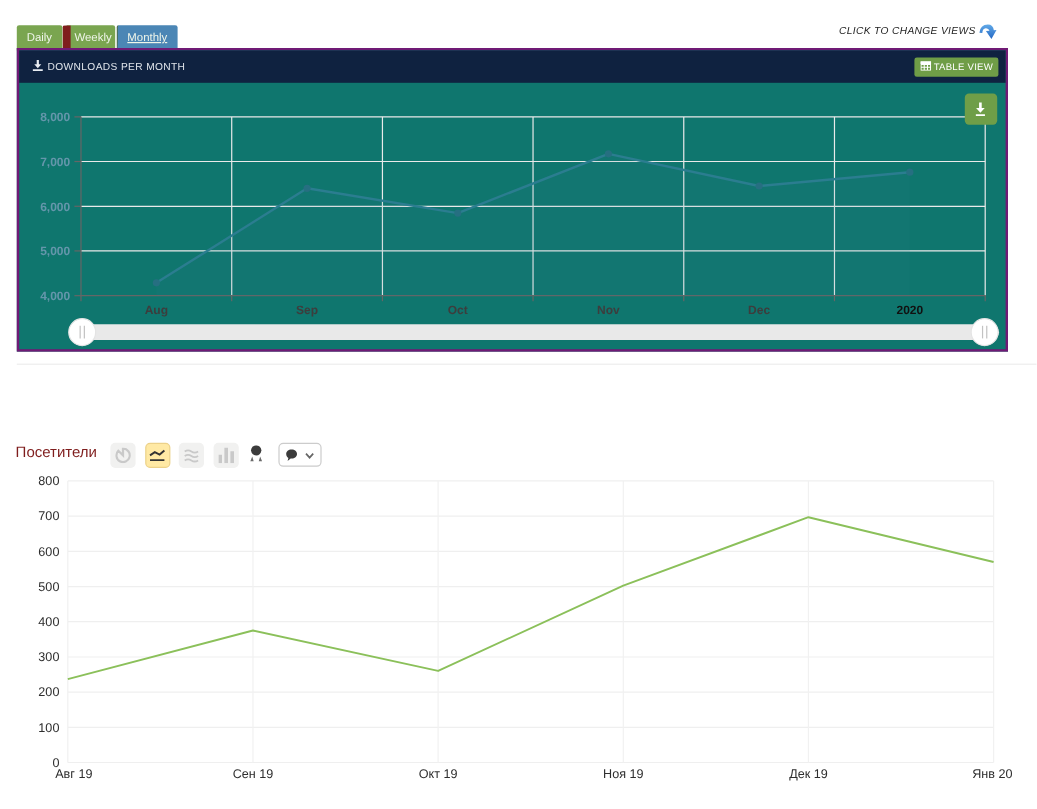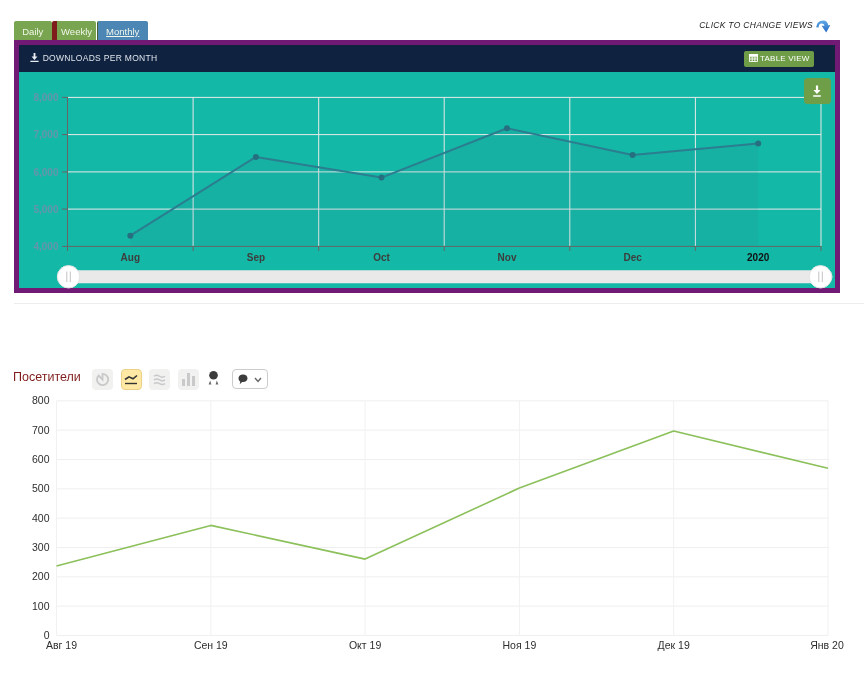--- a/index.html
+++ b/index.html
@@ -2,37 +2,37 @@
 <html><head>
 <meta charset="utf-8">
 <style>
   html,body{margin:0;padding:0;background:#fff;}
   #page{position:relative;width:864px;height:674px;background:#fff;
         font-family:"Liberation Sans",sans-serif;overflow:hidden;}
   .abs{position:absolute;}
   .tab{position:absolute;top:21px;height:20.8px;line-height:21.5px;text-align:center;
        color:#f0f6ea;font-size:9.5px;border-radius:2px 2px 0 0;box-sizing:border-box;}
   #hdrbar{position:absolute;left:14px;top:40px;width:826px;height:252.5px;
-          border:5px solid #701a75;background:#14b8a6;box-sizing:border-box;}
+          border:2px solid #701a75;background:#0f766e;box-sizing:border-box;}
   #navy{position:absolute;left:0;top:0;width:100%;height:27px;background:#0f2240;}
   #navytitle{position:absolute;left:10px;top:0;height:27px;line-height:27px;color:#dfe4ea;font-size:8.5px;letter-spacing:0.3px;white-space:nowrap;}
-  #tview{position:absolute;right:21px;top:5.5px;height:16px;line-height:16px;padding:0 4.5px;background:#6f9d47;
+  #tview{position:absolute;right:6px;top:5.5px;height:16px;line-height:16px;padding:0 4.5px;background:#6f9d47;
          border-radius:2px;color:#fff;font-size:8px;letter-spacing:0.2px;white-space:nowrap;}
   #dlbtn{position:absolute;left:803.5px;top:78px;width:27.5px;height:26px;background:#6f9e48;border-radius:3.5px;z-index:5;}
   #clicktxt{position:absolute;right:51px;top:19.5px;font-size:8.5px;color:#1c1c1c;letter-spacing:0.3px;font-style:italic;}
   #divider{position:absolute;left:14px;top:303px;width:850px;height:1px;background:#ededed;}
   #vtitle{position:absolute;left:13px;top:369.5px;font-size:12.5px;color:#7f1d1d;}
   .tbtn{position:absolute;top:368.7px;width:21px;height:21px;border-radius:4px;background:#f1f1f0;}
 </style>
 </head>
 <body>
 <div id="page">
 
   <div class="tab" style="left:14px;width:37.6px;background:#7aa550;">Daily</div>
-  <div class="tab" style="left:51.6px;width:44.9px;background:#7aa550;border-left:5px solid #7f1d1d;">Weekly</div>
+  <div class="tab" style="left:51.6px;width:44.9px;background:#7aa550;border-left:7px solid #7f1d1d;">Weekly</div>
   <div class="tab" style="left:96.5px;width:51.5px;background:#4b86b5;border-left:1px solid #45612f;text-decoration:underline;">Monthly</div>
 
   <div id="clicktxt">CLICK TO CHANGE VIEWS</div>
   <svg class="abs" style="left:815px;top:18.5px;" width="16" height="14" viewBox="0 0 16 14">
     <defs>
         <linearGradient id="bg1" x1="0" y1="0" x2="0" y2="1">
       <stop offset="0" stop-color="#62aae8"></stop>
           <stop offset="1" stop-color="#2468c4"></stop>
     </linearGradient>
       </defs>

